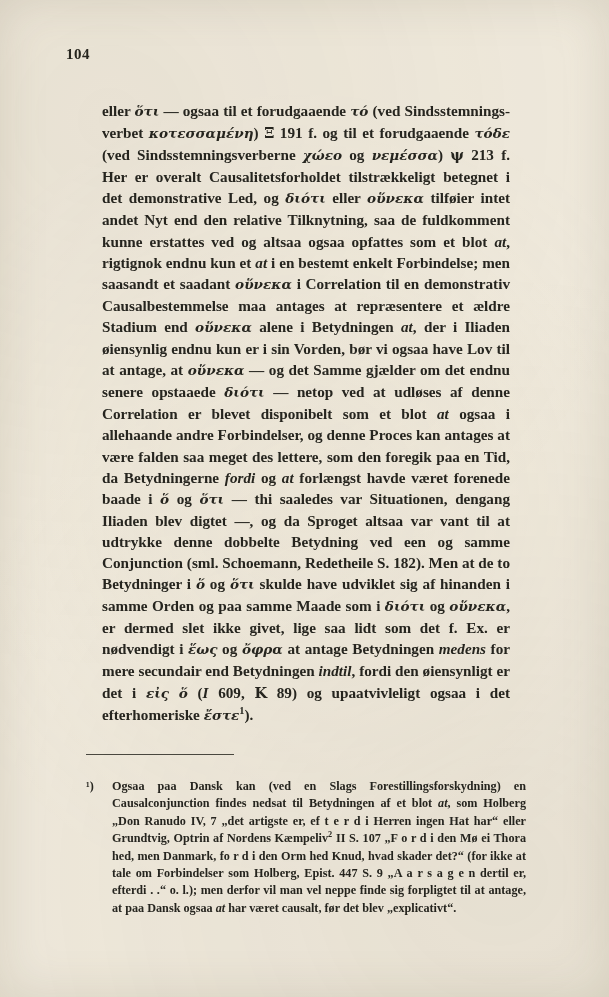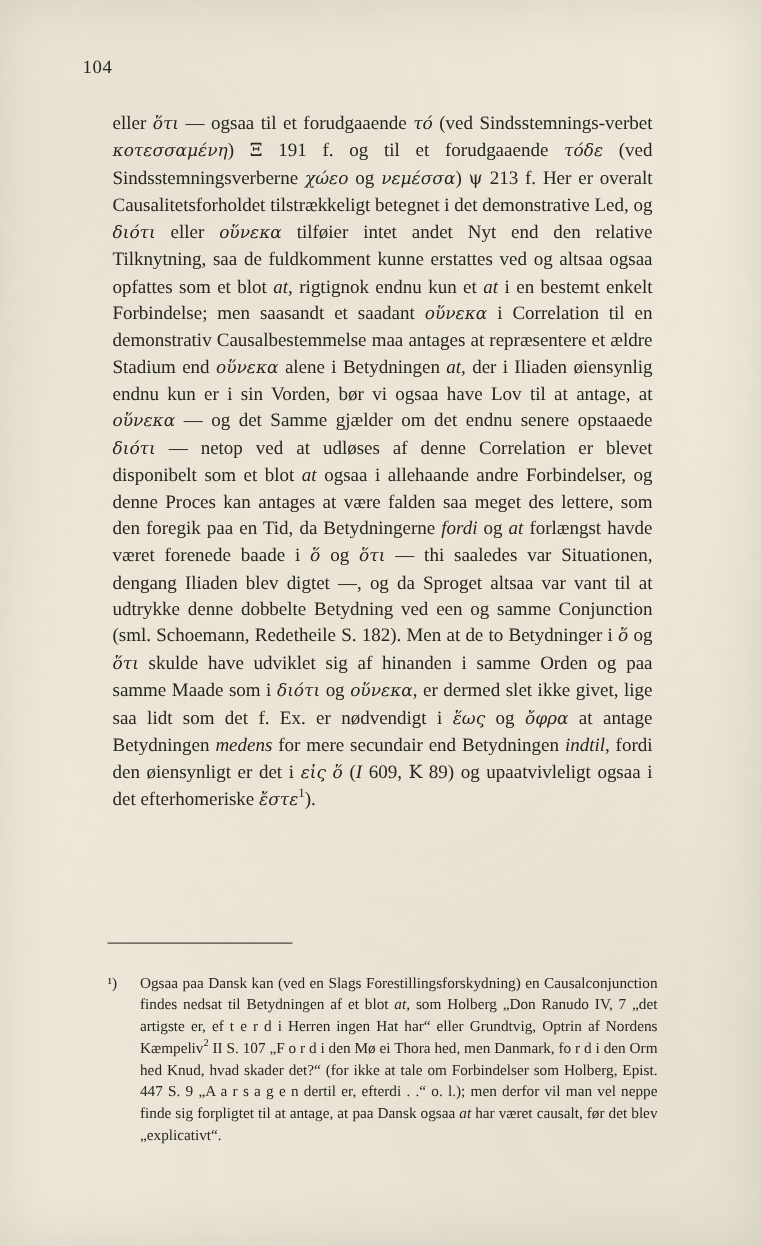--- a/index.html
+++ b/index.html
@@ -13,20 +13,21 @@
     font-family: "Liberation Serif", serif;
     color: #2b2b28;
     overflow: hidden;
   }
   .page {
     position: relative;
     width: 609px;
     height: 997px;
     box-sizing: border-box;
     padding: 12px;
+    font-weight: bold;
   }
   .header {
     position: absolute;
     top: 46px;
     left: 66px;
     right: 66px;
     display: flex;
     align-items: baseline;
   }
   .folio {
@@ -47,21 +48,21 @@
     top: 84px;
     left: 86px;
     width: 440px;
     font-size: 15.2px;
     line-height: 21.1px;
     text-align: justify;
     text-justify: inter-word;
     color: #26251f;
   }
   .body-text p {
-    margin: 4px;
+    margin: 16px;
     text-indent: 0;
   }
   .gk {
     font-family: "DejaVu Serif", serif;
     font-size: 13.6px;
     font-style: italic;
   }
   .gk-up {
     font-family: "DejaVu Serif", serif;
     font-size: 14.5px;

